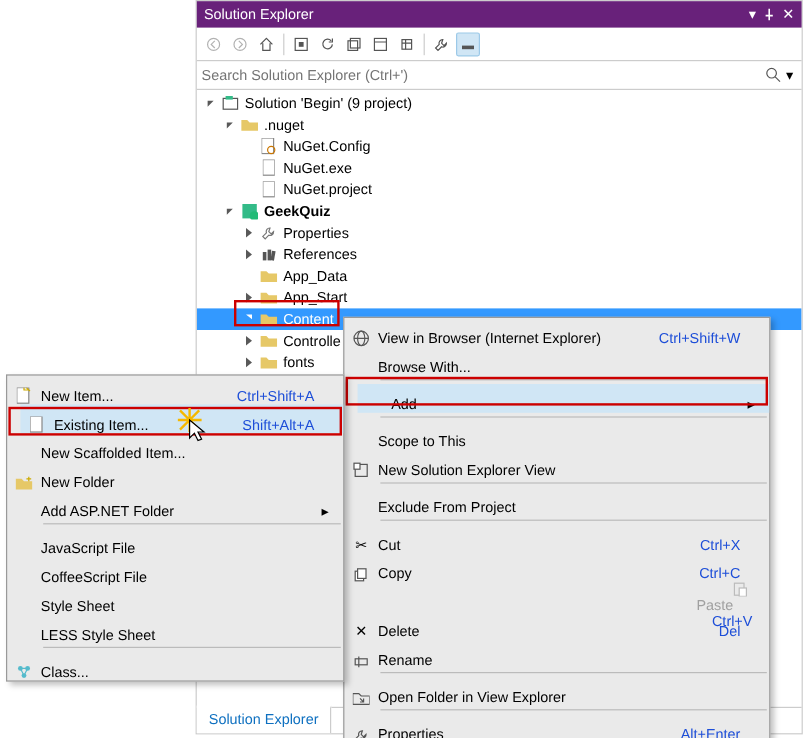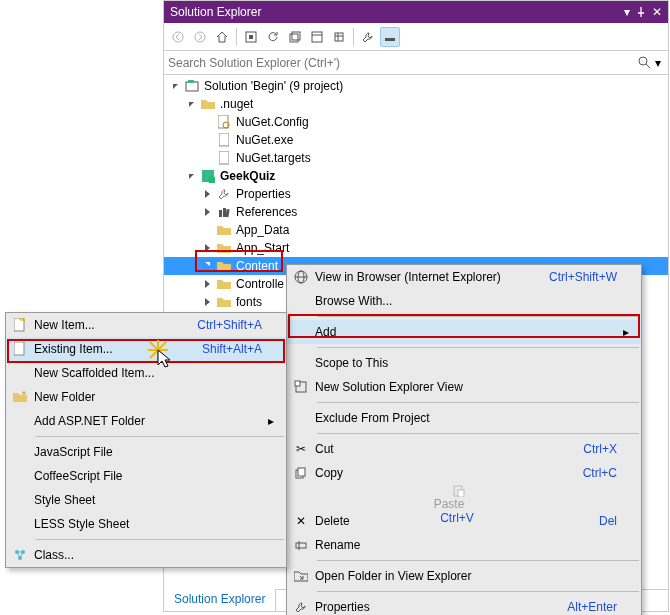--- a/index.html
+++ b/index.html
@@ -21,23 +21,23 @@
   .expander.none { visibility: hidden; }
   .tri-open { border-style: solid; border-width: 5px 5px 0 0; border-color: #595959 transparent transparent transparent; transform: rotate(0deg); }
   .tri-closed { border-style: solid; border-width: 4px 0 4px 5px; border-color: transparent transparent transparent #595959; }
   .ticon { width: 16px; height: 16px; display: inline-flex; align-items: center; justify-content: center; margin: 0 2px; flex-shrink: 0; }
   .tlabel { padding-left: 2px; }
   .tlabel.bold { font-weight: bold; }
   .trow.selected { background: #3399ff; color: #fff; }
   .trow.selected .tri-open, .trow.selected .tri-closed { border-color: #fff transparent transparent transparent; }
   .hl { position: absolute; border: 2px solid #c00; pointer-events: none; }
   .ctx { position: absolute; background: #eaeaea; border: 1px solid #999; box-shadow: 3px 3px 5px rgba(0,0,0,0.25); }
-  .mrow { display: flex; align-items: center; height: 24px; padding: 0 10px 0 0; }
+  .mrow { display: flex; align-items: flex-end; height: 24px; padding: 0 10px 0 0; }
   .mrow.disabled { color: #a0a0a0; flex-direction: column; }
-  .mrow.sel { background: #d0e6f5; }
+  .mrow.sel { background: #d0e6f5; margin-left: 11px; }
   .micon { width: 28px; display: inline-flex; justify-content: center; align-items: center; }
   .mlabel { flex: 1; padding-right: 20px; }
   .mshort { color: #1d4ed8; padding-right: 4px; }
   .msep { height: 1px; background: #bbb; margin: 3px 2px 3px 30px; }
   .marrow { width: 10px; text-align: center; }
   .tabs { position: absolute; left: 0; right: 0; bottom: 0; height: 22px; display: flex; border-top: 1px solid #ccc; }
   .tab { padding: 2px 10px; border-right: 1px solid #ccc; color: #555; }
   .tab.active { color: #0e70c0; background: #fff; border-top: 2px solid #fff; margin-top: -2px; }
   svg { display: block; }
 </style>
@@ -167,21 +167,21 @@
         </span>
       <span class="tlabel">NuGet.exe</span>
     </div>
     <div class="trow" style="padding-left:36px">
       <span class="expander none"></span>
       <span class="ticon">
           <svg width="10" height="14">
             <rect x="0" y="0" width="10" height="13" stroke="#888" fill="#fff"></rect>
           </svg>
         </span>
-      <span class="tlabel">NuGet.targets</span>
+      <span class="tlabel">NuGet.project</span>
     </div>
     <div class="trow" style="padding-left:20px">
       <span class="expander">
           <span class="tri-open"></span>
         </span>
       <span class="ticon">
           <svg width="14" height="14">
             <rect x="1" y="1" width="12" height="12" fill="#3b8"></rect>
             <circle cx="11" cy="11" r="4" fill="#2b7"></circle>
           </svg>

